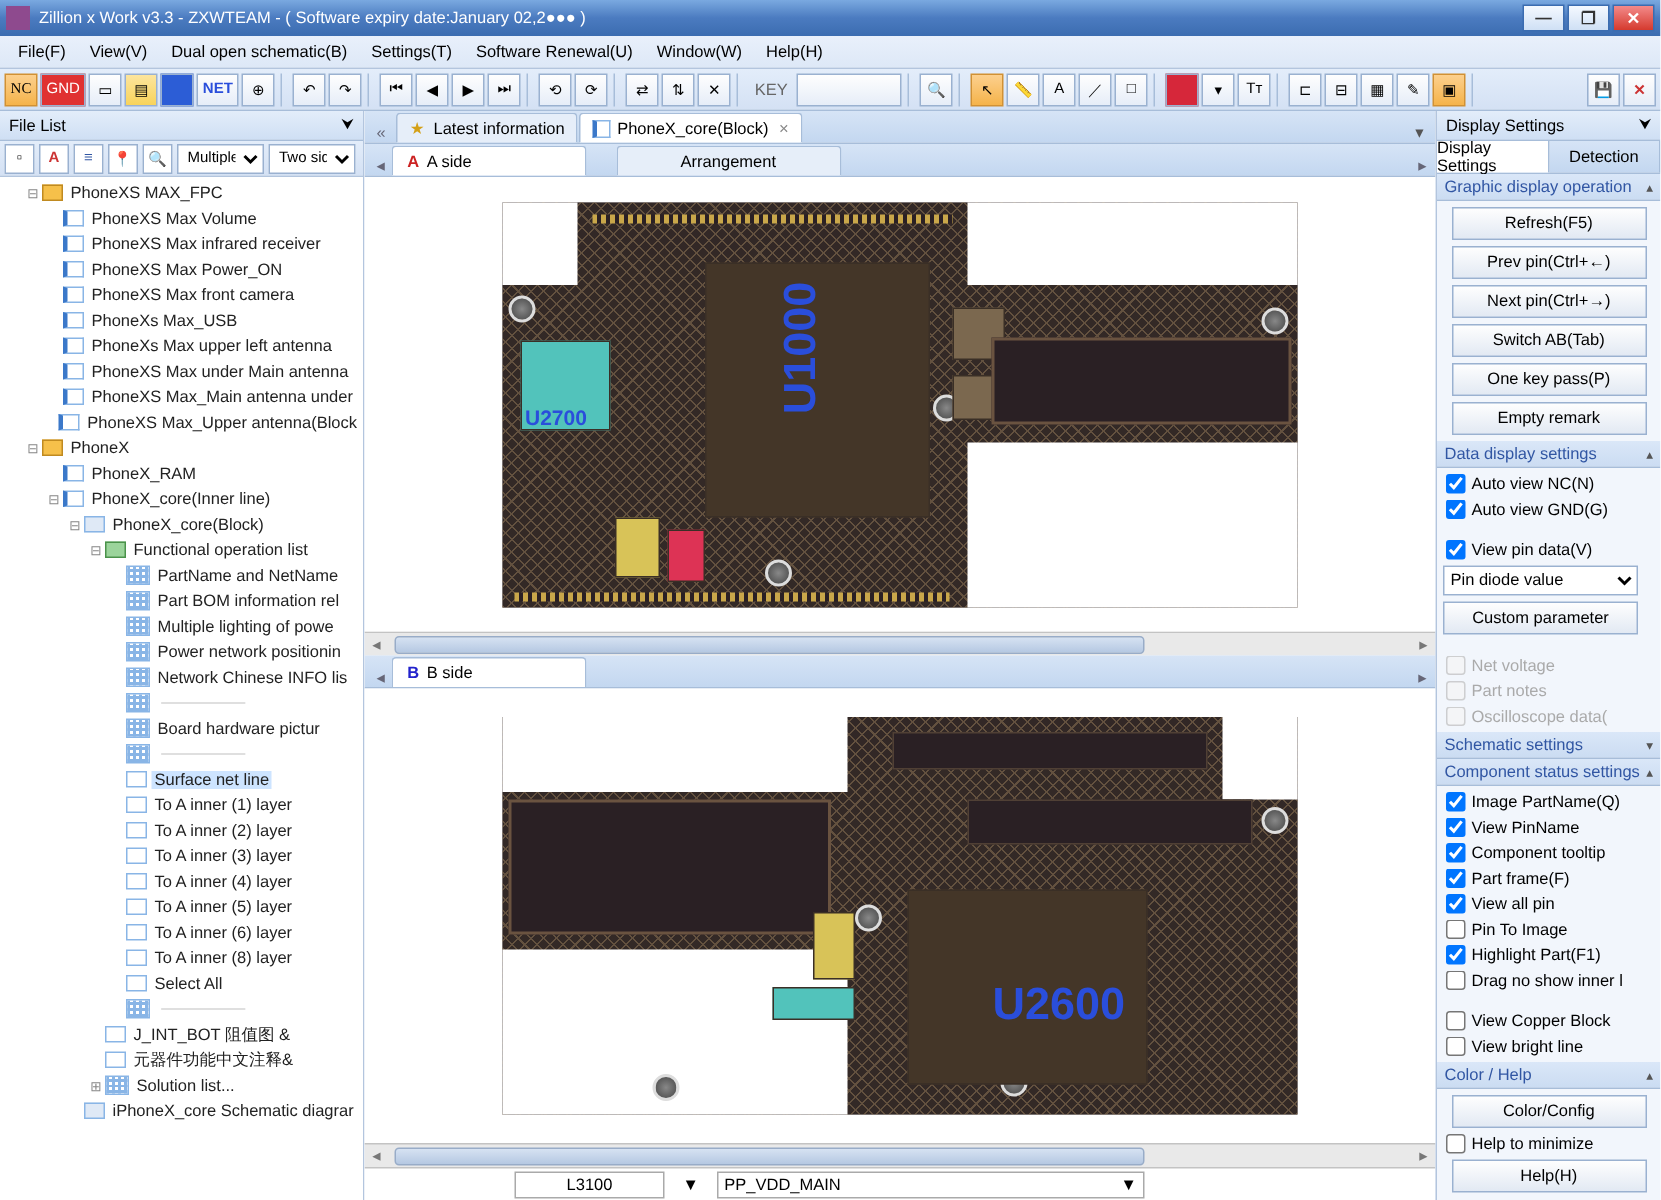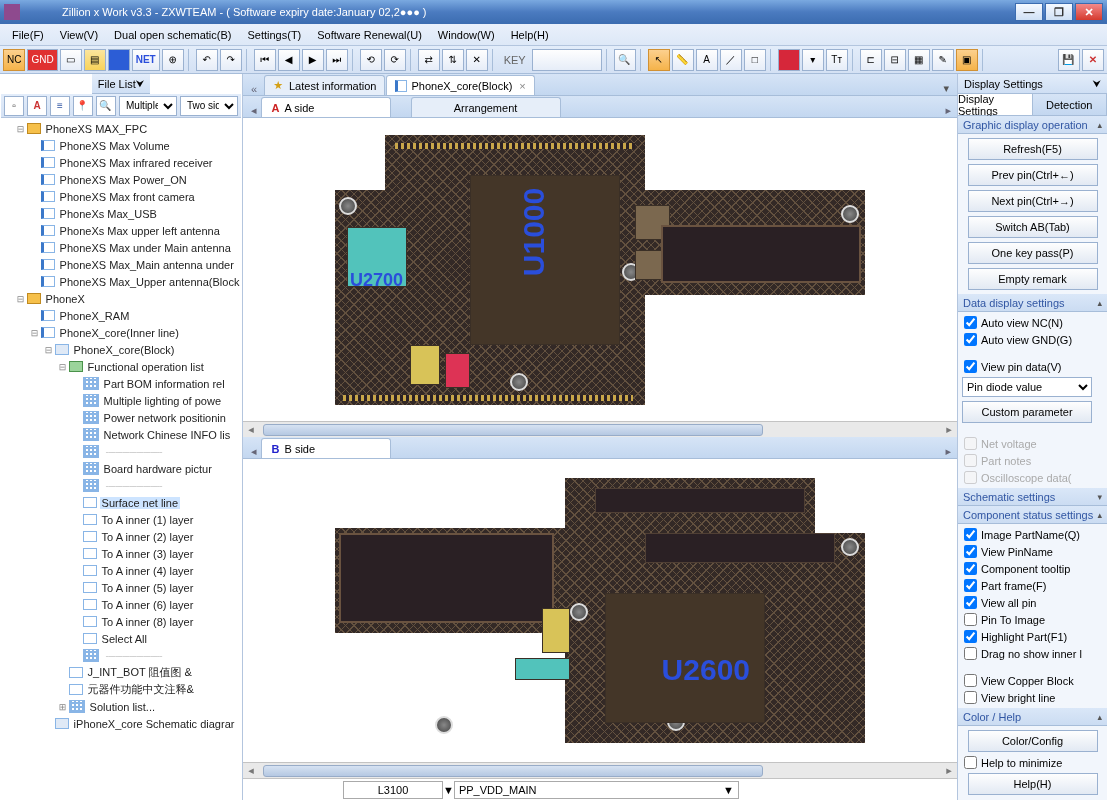--- a/index.html
+++ b/index.html
@@ -1,42 +1,42 @@
 <!DOCTYPE html>
 <html><head>
 <meta charset="utf-8">
 <style>
 * { margin:0; padding:0; box-sizing:border-box; font-family:Tahoma,Verdana,sans-serif; font-size:11px; }
 body { width:1107px; height:800px; overflow:hidden; background:#fff; }
 
 
-.titlebar { height:24px; background:linear-gradient(#7aa9e0,#4b7bc0 50%,#3b6cb0); display:flex; align-items:center; padding:0 4px; color:#fff;gap:36px; }
+.titlebar { height:24px; background:linear-gradient(#7aa9e0,#4b7bc0 50%,#3b6cb0); display:flex; align-items:center; padding:0 4px; color:#fff; }
 .titlebar .icon { width:16px; height:16px; background:#8e4a8e; margin-right:6px; }
 .titlebar .win-controls { margin-left:auto; display:flex; gap:2px; }
 .titlebar .win-controls div { width:28px; height:18px; background:linear-gradient(#f5f9ff,#cfe0f5); border:1px solid #3b6cb0; display:flex; align-items:center; justify-content:center; color:#333; font-weight:bold; }
 .titlebar .win-controls .close { background:linear-gradient(#f38a8a,#d53a2e); color:#fff; }
 
 
 .menubar { height:22px; background:linear-gradient(#e9f0fb,#dde8f7); display:flex; align-items:center; padding:0 4px; border-bottom:1px solid #b3c5de; }
 .menubar span { padding:3px 8px; cursor:default; }
 
 
 .toolbar { height:28px; background:linear-gradient(#e3edfa,#d4e1f4); border-bottom:1px solid #a7bdd9; display:flex; align-items:center; padding:0 3px; gap:2px; }
 .tbtn { height:22px; min-width:22px; border:1px solid #9ab1d0; background:linear-gradient(#fefefe,#e6edf8); display:flex; align-items:center; justify-content:center; font-size:10px; padding:0 3px; }
-.tbtn.orange { background:linear-gradient(#fcd08e,#f5b34a); border-color:#d19134; }
+.tbtn.orange { background:linear-gradient(#fcd08e,#f5b34a); border-color:#d19134;font-family:Liberation Serif, serif; }
 .tbtn.yellow { background:linear-gradient(#fce59e,#f8d35a); }
 .tbtn.red { background:#e03131; color:#fff; }
 .tbtn.red-sq { background:#d6273a; width:22px; }
 .tbtn.blue-sq { background:#2c5dd6; width:22px; }
 .tsep { width:4px; height:22px; border-left:1px solid #a7bdd9; margin:0 2px; }
 .key-label { font-size:11px; color:#666; margin:0 4px; }
 
 
 .main-layout { display:flex; height:726px; }
-.left-panel { width:243px; border-right:1px solid #b3c5de; display:flex; flex-direction:column; background:#fff;align-items:center; }
+.left-panel { width:243px; border-right:1px solid #b3c5de; display:flex; flex-direction:column; background:#fff; }
 .panel-title { height:20px; background:linear-gradient(#e3edfa,#cfdff4); border-bottom:1px solid #a7bdd9; display:flex; align-items:center; padding:0 6px; font-size:11px; }
 .panel-title .pin-icon { margin-left:auto; font-size:10px; }
 .left-toolbar { height:24px; background:linear-gradient(#e3edfa,#d4e1f4); display:flex; align-items:center; padding:0 3px; gap:3px; border-bottom:1px solid #b3c5de; }
 .lbtn { width:20px; height:20px; border:1px solid #9ab1d0; background:#fff; display:flex; align-items:center; justify-content:center; font-size:10px; }
 .lsel { height:20px; border:1px solid #9ab1d0; background:#fff; padding:0 2px; font-size:10px; }
 
 
 .tree { flex:1; overflow:auto; padding:2px; }
 .tree-item { display:flex; align-items:center; height:17px; white-space:nowrap; }
 .tree-item .toggle { width:12px; text-align:center; color:#888; font-size:9px; }
@@ -73,38 +73,38 @@
 .side-tabs .collapse { margin:0 4px; color:#667; }
 .side-tabs .scroll-arrow { margin-left:auto; color:#667; padding:0 6px; }
 
 .board-view { flex:1; background:#fff; overflow:hidden; position:relative; display:flex; justify-content:center; align-items:center; }
 .board { background:#2a2024; position:relative; }
 .board.a { width:530px; height:270px; }
 .board.b { width:530px; height:265px; }
 .board .cutout { position:absolute; background:#fff; }
 .chip { position:absolute; display:flex; align-items:center; justify-content:center; font-weight:bold; color:#2a4edb; }
 .chip-lg { font-size:30px; }
-.chip-md { font-size:18px; }
+.chip-md { font-size:14px; }
 .ic { position:absolute; background:#7b684f; border:1px solid #3a2f26; }
 .ic.cyan { background:#52c3bb; }
 .ic.yellow { background:#d8c358; }
 .screw { position:absolute; width:18px; height:18px; border-radius:50%; background:radial-gradient(#888,#444); border:2px solid #ddd; }
 .conn { position:absolute; background:#2a2024; border:1px solid #504035; }
 .trace-bg { position:absolute; inset:0; background:
   repeating-linear-gradient(45deg,#8a7352 0 1px,transparent 1px 6px),
   repeating-linear-gradient(-45deg,#8a7352 0 1px,transparent 1px 6px),
   #3a3028; opacity:.6; }
 .pad-row { position:absolute; background:repeating-linear-gradient(90deg,#c9a74a 0 3px,#2a2024 3px 6px); height:6px; }
 .net-label { color:#d03030; font-weight:bold; font-size:11px; position:absolute; }
 
 .hscroll { height:16px; background:#e9e9e9; border-top:1px solid #c3c3c3; display:flex; align-items:center; }
 .hscroll .thumb { height:12px; background:linear-gradient(#d6e2f2,#b5c8e2); border:1px solid #98acc8; border-radius:3px; }
 .hscroll .arrow { width:16px; text-align:center; color:#777; }
 
-.bottom-controls { height:22px; background:#fff; border-top:1px solid #c3c3c3; display:flex; align-items:center; padding:0 100px; gap:0; }
+.bottom-controls { height:22px; background:#fff; border-top:1px solid #c3c3c3; display:flex; align-items:center; padding:0 100px; gap:12px; }
 .bottom-controls .combo { height:18px; border:1px solid #aaa; background:#fff; padding:0 4px; display:flex; align-items:center; }
 .bottom-controls .combo.wide { width:285px; justify-content:space-between; }
 .bottom-controls .combo.narrow { width:100px; justify-content:center; }
 
 .remarks { height:22px; background:#fff; border-top:1px solid #c3c3c3; padding:3px 8px; font-size:12px; }
 
 
 .right-panel { width:150px; border-left:1px solid #b3c5de; background:#f2f6fc; display:flex; flex-direction:column; overflow:auto; }
 .rp-tabs { height:22px; display:flex; background:linear-gradient(#d6e4f6,#c3d7f0); border-bottom:1px solid #a7bdd9; }
 .rp-tab { flex:1; display:flex; align-items:center; justify-content:center; border-right:1px solid #a7bdd9; }
@@ -290,20 +290,26 @@
           <span class="indent" style="width:42px"></span>
           <span class="toggle">⊟</span>
           <span class="node-icon block-icon"></span>
           <span class="label">PhoneX_core(Block)</span>
         </div>
         <div class="tree-item">
           <span class="indent" style="width:56px"></span>
           <span class="toggle">⊟</span>
           <span class="node-icon func-icon"></span>
           <span class="label">Functional operation list</span>
+        </div>
+        <div class="tree-item">
+          <span class="indent" style="width:70px"></span>
+          <span class="toggle"></span>
+          <span class="node-icon grid-icon"></span>
+          <span class="label">PartName and NetName</span>
         </div>
         <div class="tree-item">
           <span class="indent" style="width:70px"></span>
           <span class="toggle"></span>
           <span class="node-icon grid-icon"></span>
           <span class="label">Part BOM information rel</span>
         </div>
         <div class="tree-item">
           <span class="indent" style="width:70px"></span>
           <span class="toggle"></span>

